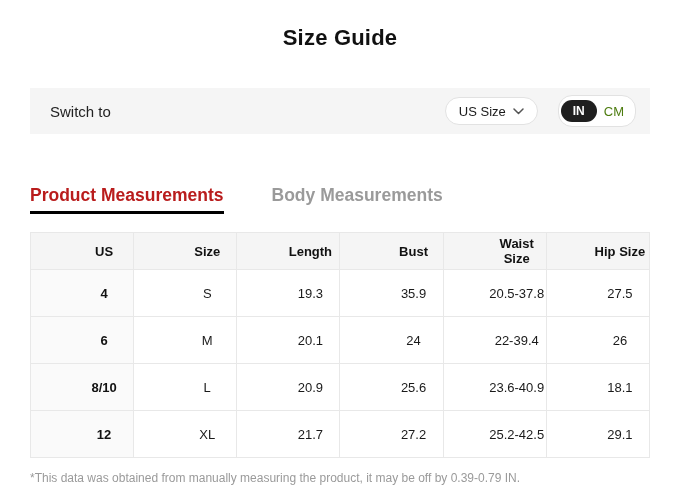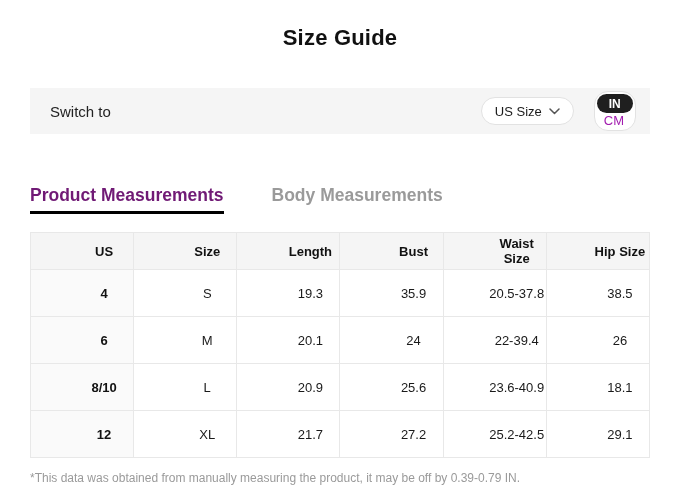--- a/index.html
+++ b/index.html
@@ -43,59 +43,58 @@
     align-items: center;
     gap: 7px;
     padding: 0 13px;
     font-size: 13px;
     color: #1a1a1a;
     cursor: pointer;
   }
   .chevron { display: inline-flex; align-items: center; }
 
   .unit-toggle {
-    height: 40px;
+    height: 32px;
     background: #ffffff;
     border: 1px solid #e2e2e2;
     border-radius: 14px;
     display: flex;
-    align-items: flex-start;
+    align-items: center;
     padding: 2px;
     cursor: pointer;
-    flex-direction: column;
   }
   .unit-option-selected {
     background: #1f1f1f;
     color: #ffffff;
     height: 22px;
     min-width: 36px;
     border-radius: 11px;
     display: flex;
     align-items: center;
     justify-content: center;
     font-size: 12px;
     font-weight: bold;
     padding: 0 9px;
   }
   .unit-option {
-    color: #a21caf;
+    color: #4d7c0f;
     font-size: 13px;
     padding: 0 9px 0 7px;
   }
 
   
   .tabs {
     margin: 0 30px;
     padding-top: 51px;
     display: flex;
     align-items: flex-end;
   }
   .tab { font-size: 17.5px; font-weight: bold; cursor: pointer; }
   .tab-active {
-    color: #701a75;
+    color: #b91c1c;
     border-bottom: 3px solid #000000;
     padding-bottom: 5px;
   }
   .tab-inactive {
     color: #9a9a9a;
     margin-left: 48px;
     padding-bottom: 8px;
   }
 
   
@@ -168,21 +167,21 @@
         <th>Hip Size</th>
       </tr>
     </thead>
     <tbody>
       <tr>
         <td class="row-head">4</td>
         <td>S</td>
         <td>19.3</td>
         <td>35.9</td>
         <td>20.5-37.8</td>
-        <td>38.5</td>
+        <td>27.5</td>
       </tr>
       <tr>
         <td class="row-head">6</td>
         <td>M</td>
         <td>20.1</td>
         <td>24</td>
         <td>22-39.4</td>
         <td>26</td>
       </tr>
       <tr>

